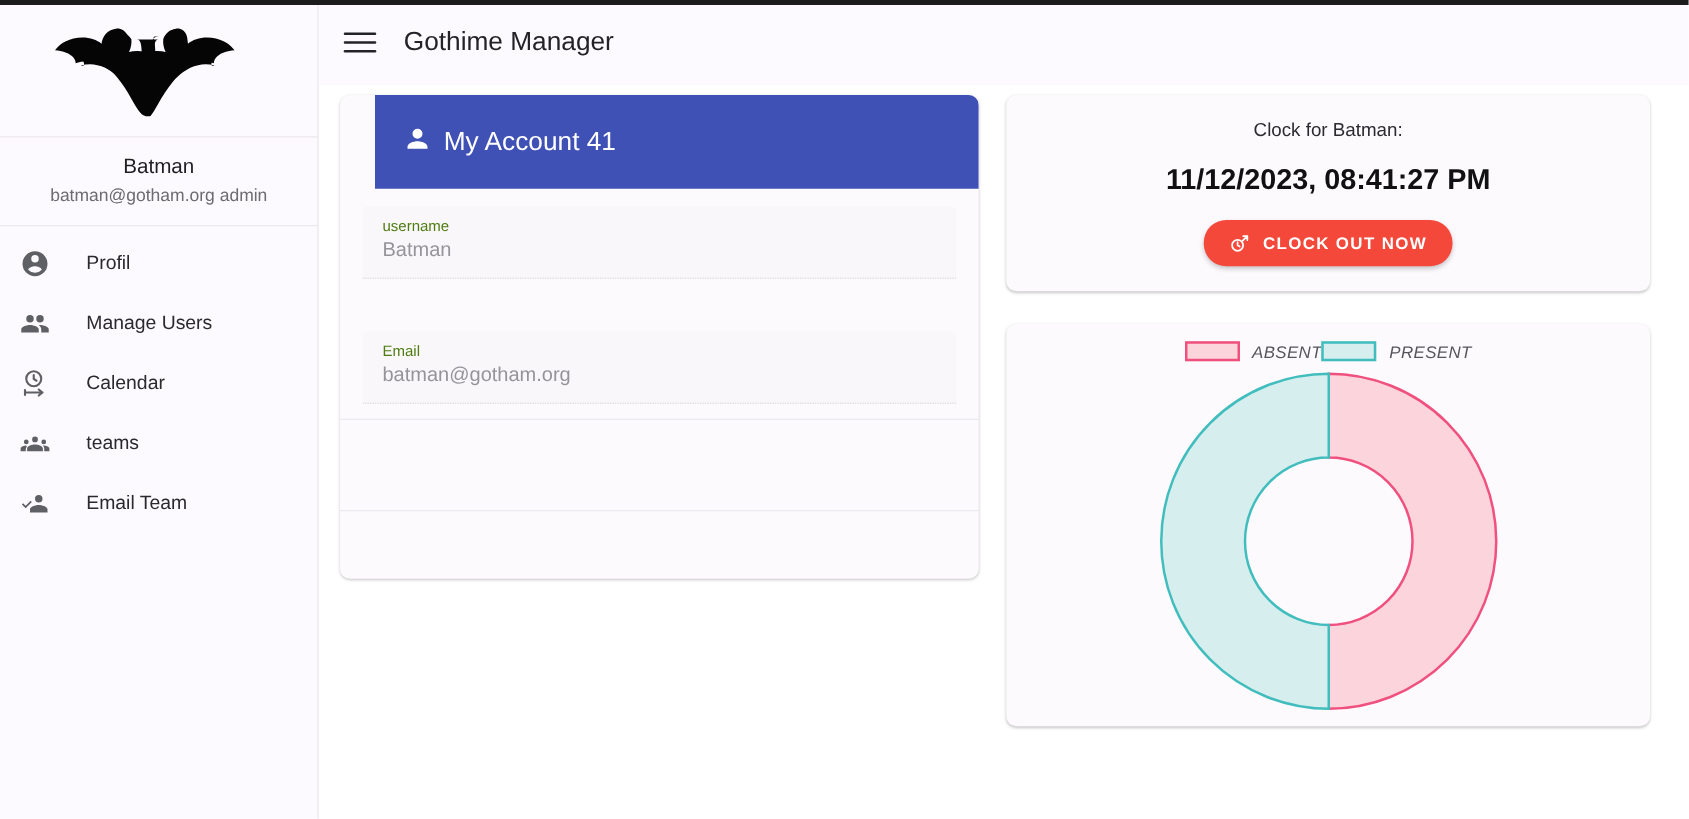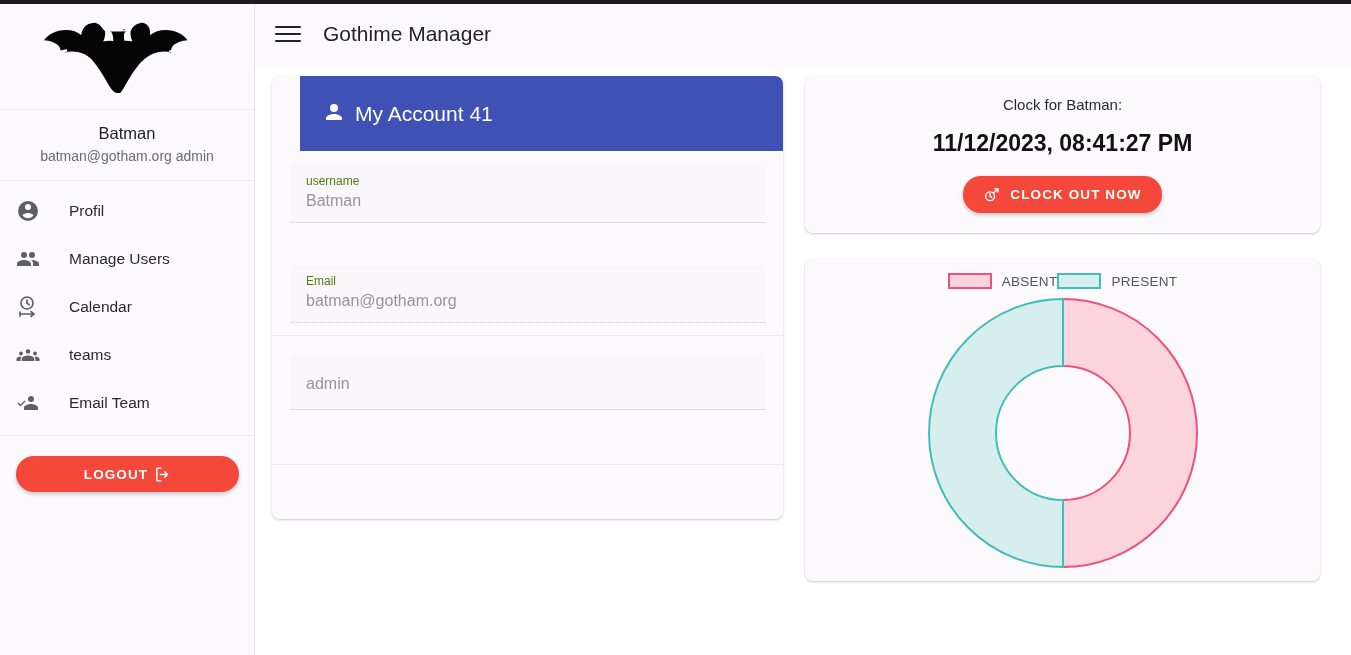--- a/index.html
+++ b/index.html
@@ -111,21 +111,21 @@
     background: #f4483a; color: #fff; height: 37px; padding: 0 20px;
     font-family: "Liberation Sans", sans-serif;
     font-size: 13.5px; font-weight: bold; letter-spacing: 1.1px;
     display: flex; align-items: center; gap: 10px; cursor: pointer;
     box-shadow: 0 2px 4px rgba(0,0,0,.22);
   }
   .clock-btn svg { display: block; }
 
   
   .chart-card { padding: 14px 0 10px; }
-  .legend { display: flex; align-items: center; justify-content: center; margin-bottom: 6px; }
+  .legend { display: flex; align-items: center; justify-content: center; margin-bottom: 6px; font-style: italic; }
   .legend-item { display: flex; align-items: center; gap: 10px; }
   .swatch { width: 44px; height: 16px; border-width: 2px; border-style: solid; }
   .legend-label { font-size: 13.5px; color: #55555c; letter-spacing: .3px; }
   .donut-wrap { display: flex; justify-content: center; }
 </style>
 </head>
 <body>
 
 <div id="app">
   <div class="topstrip"></div>
@@ -188,31 +188,20 @@
         <span class="navicon">
           <svg width="24" height="24" viewBox="0 0 24 24" fill="currentColor">
               <path d="M15 11a3 3 0 100-6 3 3 0 000 6zm0 2c-2.3 0-7 1.2-7 3.5V19h14v-2.5c0-2.3-4.7-3.5-7-3.5z"></path>
               <path d="M1.5 12.6l1-1 2 2 4-4 1 1-5 5z"></path>
             </svg>
         </span>
         <span class="nlabel">Email Team</span>
       </div>
     </nav>
 
-    <div class="logout-wrap">
-      <button class="logout-btn">
-        <span>LOGOUT</span>
-        <span>
-          <svg width="17" height="17" viewBox="0 0 24 24" fill="none" stroke="#ffffff" stroke-width="2.1" stroke-linecap="round" stroke-linejoin="round">
-            <path d="M10 3H5a1 1 0 00-1 1v16a1 1 0 001 1h5"></path>
-            <path d="M15 8l4 4-4 4M19 12H9"></path>
-          </svg>
-        </span>
-      </button>
-    </div>
   </aside>
 
   <div class="main">
 
     <header class="appbar">
       <div class="hamburger">
         <span></span>
           <span></span>
           <span></span>
       </div>
@@ -241,23 +230,20 @@
             <div class="fld-gap"></div>
             <div class="field">
               <div class="flabel">Email</div>
               <div class="fvalue">batman@gotham.org</div>
             </div>
           </div>
 
           <div class="divider"></div>
 
           <div class="acct-sec2">
-            <div class="field novalue-label">
-              <div class="fvalue">admin</div>
-            </div>
             <div class="fld-gap"></div>
           </div>
 
           <div class="divider"></div>
           <div class="acct-foot"></div>
         </section>
       </div>
 
       <div class="col-right">
 

